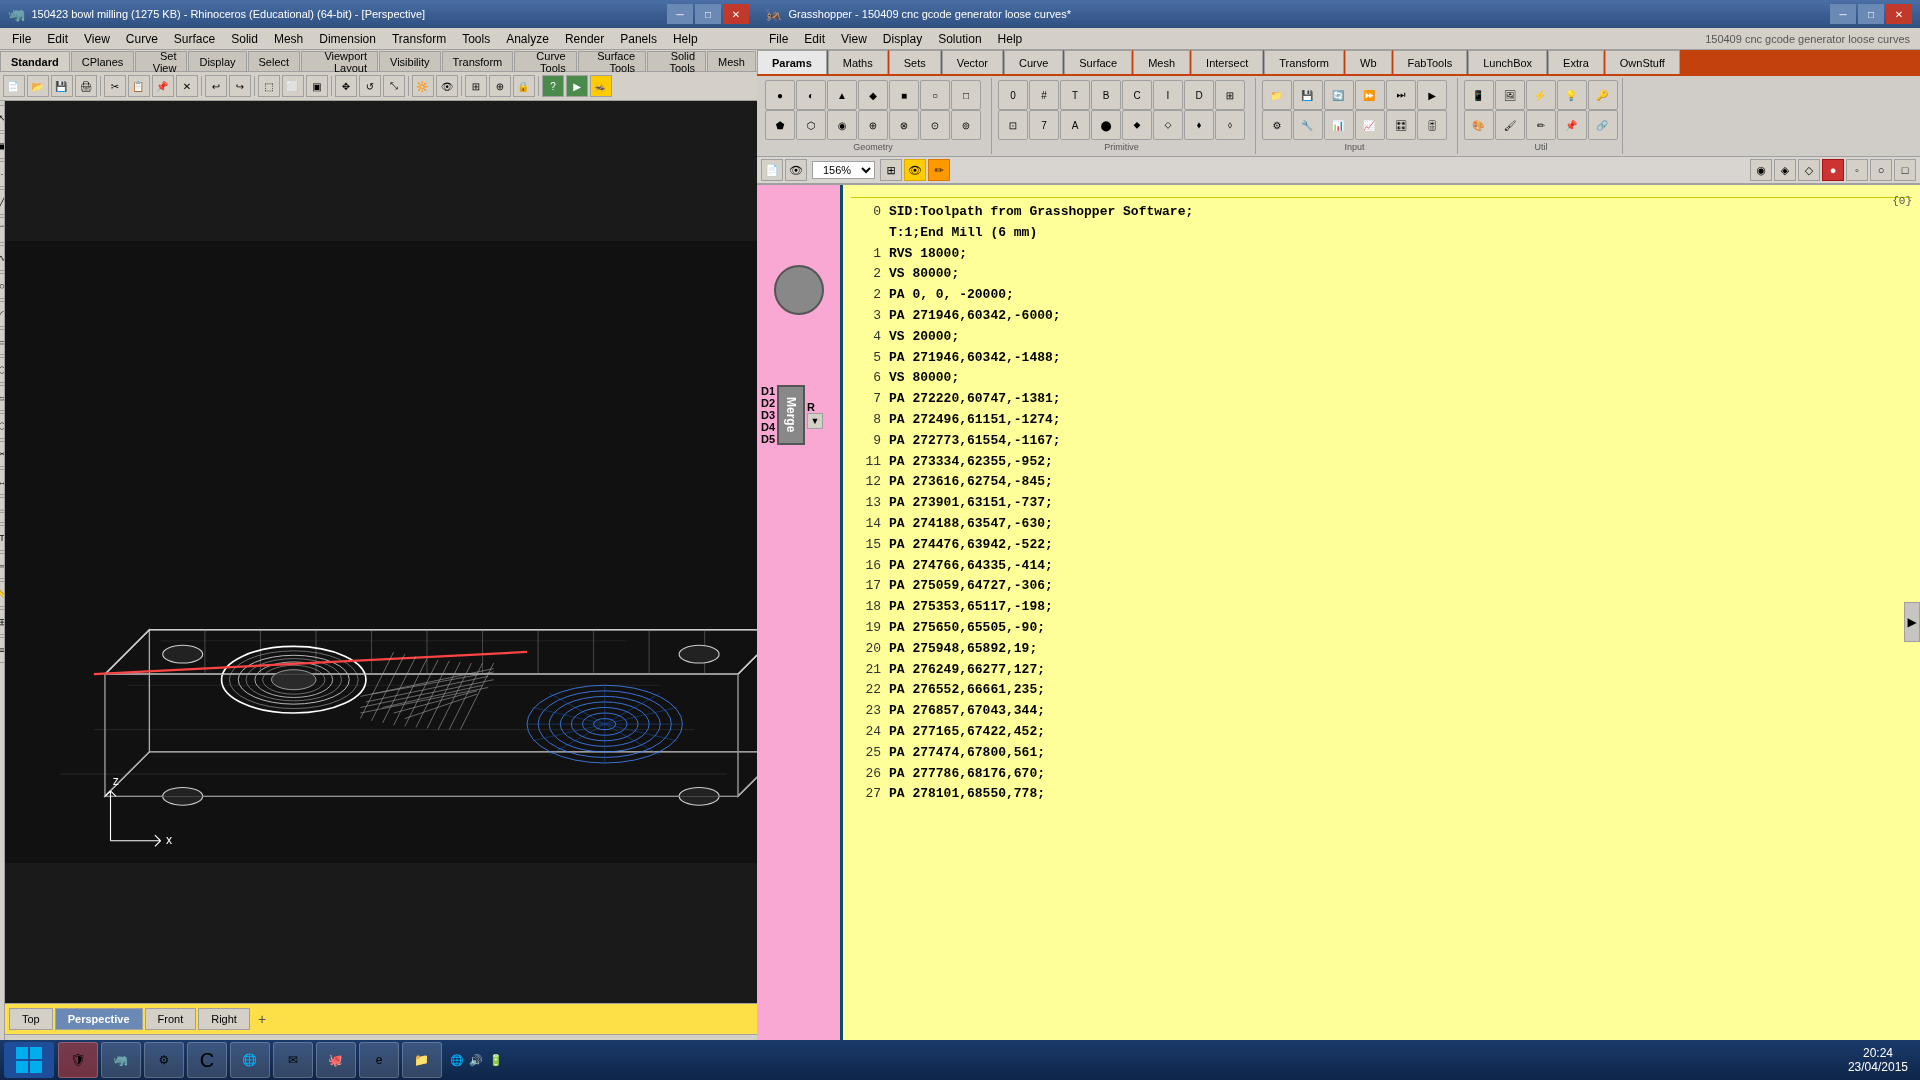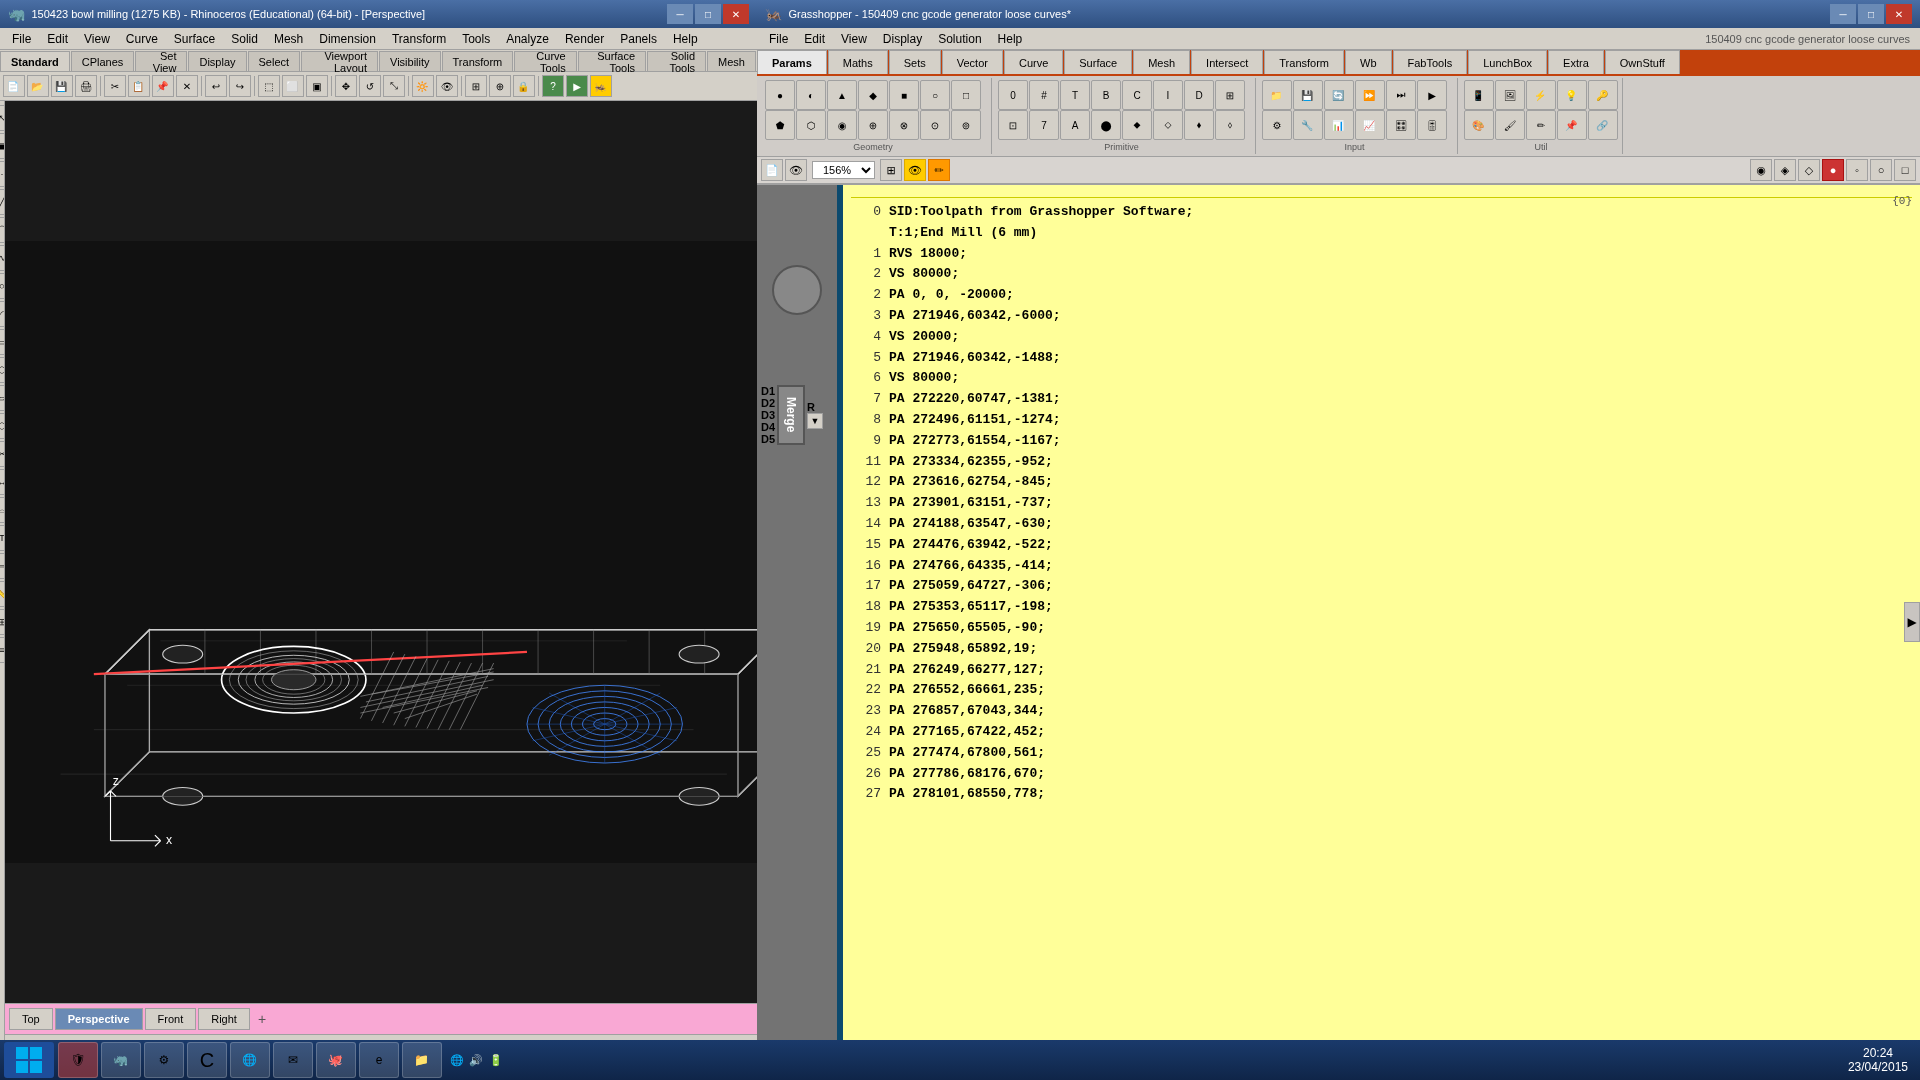--- a/index.html
+++ b/index.html
@@ -143,21 +143,21 @@
     .viewport-canvas {
       flex: 1;
       background: #1a1a1a;
       position: relative;
       overflow: hidden;
     }
 
     
     .viewport-tabs {
       display: flex;
-      background: #f9a8d4;
+      background: #fde047;
       height: 26px;
       align-items: center;
       padding: 15px 4px;
       border-top: 1px solid #a0a0a0;
     }
     .viewport-tab {
       padding: 2px 12px;
       font-size: 11px;
       cursor: pointer;
       background: #d4d0c8;
@@ -833,21 +833,21 @@
       <div class="gh-view-btn">◇</div>
       <div class="gh-view-btn" style="background:#cc3333;border-color:#aa1111;color:white;">●</div>
       <div class="gh-view-btn">◦</div>
       <div class="gh-view-btn">○</div>
       <div class="gh-view-btn">□</div>
     </div>
   </div>
 
   <div class="gh-canvas-area">
 
-    <div style="width:86px;background:#737373;border-right:6px solid #0c4a6e;position:relative;">
+    <div style="width:86px;background:#f9a8d4;border-right:3px solid #0c4a6e;position:relative;">
 
       <div style="position:absolute;top:80px;left:50%;transform:translateX(-50%);">
         <div style="width:50px;height:50px;border-radius:50%;background:#888;border:2px solid #555;"></div>
       </div>
 
       <div style="position:absolute;top:200px;left:4px;">
         <div style="display:flex;align-items:stretch;">
           <div style="display:flex;flex-direction:column;justify-content:space-around;margin-right:2px;">
             <span style="font-size:11px;font-weight:bold;">D1</span>
             <span style="font-size:11px;font-weight:bold;">D2</span>

